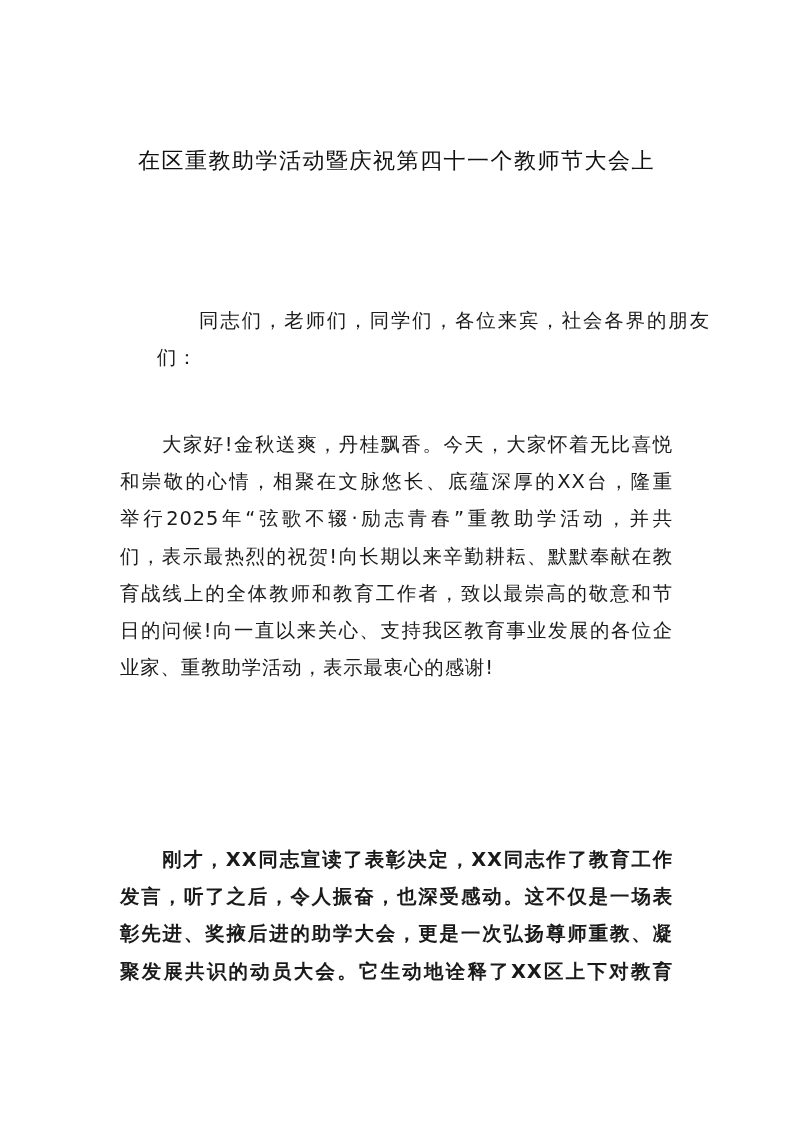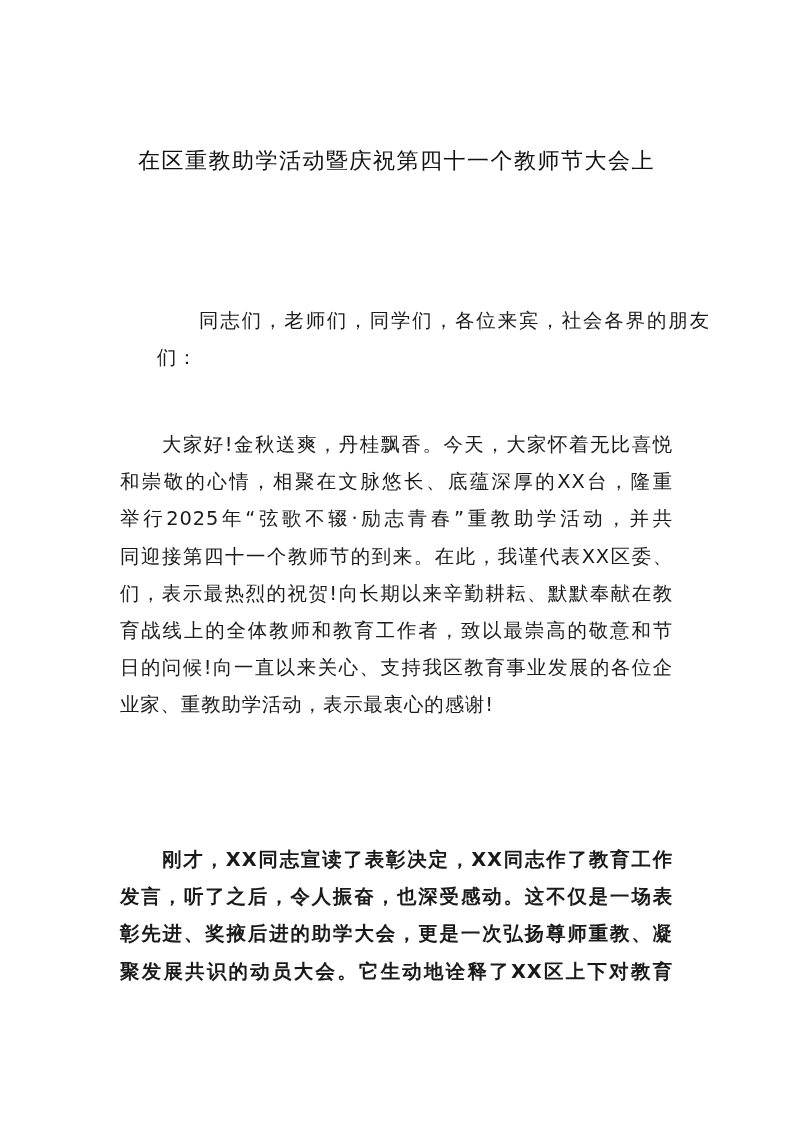--- a/index.html
+++ b/index.html
@@ -28,21 +28,20 @@
 
   <div class="p1 para-block">
     <span class="line indent para" style="text-indent:0">同志们，老师们，同学们，各位来宾，社会各界的朋友</span>
     <span class="line last para" style="text-indent:0">们：</span>
   </div>
 
   <div class="p2 para-block">
     <span class="line indent para" style="text-indent:0">大家好!金秋送爽，丹桂飘香。今天，大家怀着无比喜悦</span>
     <span class="line para" style="text-indent:0">和崇敬的心情，相聚在文脉悠长、底蕴深厚的XX台，隆重</span>
     <span class="line para" style="text-indent:0">举行2025年“弦歌不辍·励志青春”重教助学活动，并共</span>
-    <span class="line para" style="text-indent:0">同迎接第四十一个教师节的到来。在此，我谨代表XX区委、</span>
     <span class="line para" style="text-indent:0">们，表示最热烈的祝贺!向长期以来辛勤耕耘、默默奉献在教</span>
     <span class="line para" style="text-indent:0">育战线上的全体教师和教育工作者，致以最崇高的敬意和节</span>
     <span class="line para" style="text-indent:0">日的问候!向一直以来关心、支持我区教育事业发展的各位企</span>
     <span class="line last para" style="text-indent:0">业家、重教助学活动，表示最衷心的感谢!</span>
   </div>
 
   <div class="p3 para-block">
     <span class="line indent para" style="text-indent:0">刚才，XX同志宣读了表彰决定，XX同志作了教育工作</span>
     <span class="line para" style="text-indent:0">发言，听了之后，令人振奋，也深受感动。这不仅是一场表</span>
     <span class="line para" style="text-indent:0">彰先进、奖掖后进的助学大会，更是一次弘扬尊师重教、凝</span>

